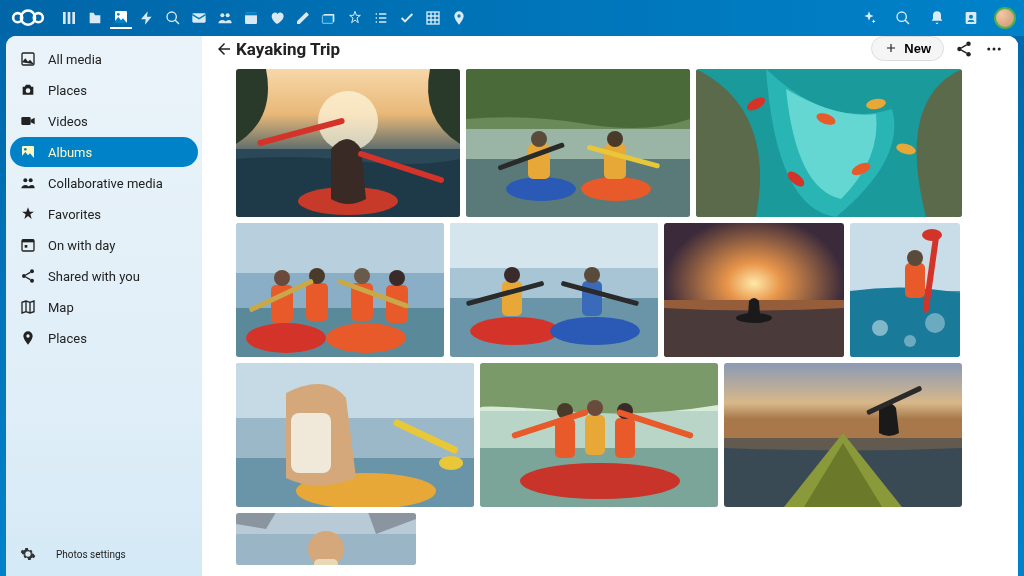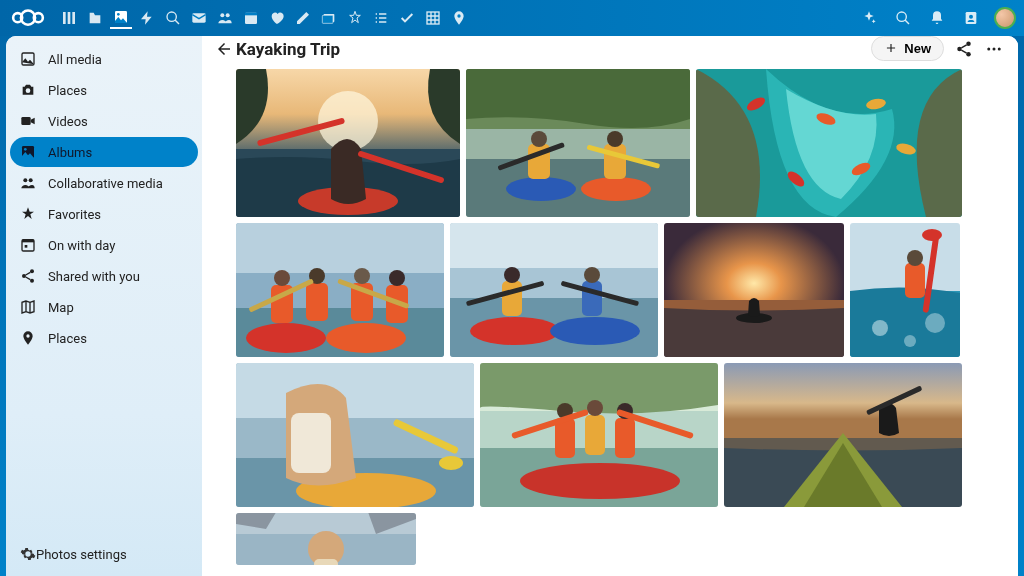--- a/index.html
+++ b/index.html
@@ -49,25 +49,25 @@
   display: flex;
   align-items: center;
   gap: 12px;
   padding: 7px 10px;
   border-radius: 18px;
   cursor: pointer;
   font-size: 13px;
   color: #222;
   margin-bottom: 1px;
 }
-.nav-item.active { background: #0082c9; color: #0f172a; }
+.nav-item.active { background: #0082c9; color: #fef9c3; }
 .nav-item svg { width: 16px; height: 16px; fill: currentColor; }
 .sidebar-footer {
-  display: flex; align-items: center; gap: 0; padding: 10px 10px;
-  font-size: 13px; color: #222; cursor: pointer;
+  display: flex; align-items: center; gap: 20px; padding: 10px 10px;
+  font-size: 10px; color: #222; cursor: pointer;
 }
 .sidebar-footer svg { width: 16px; height: 16px; fill: #333; }
 
 .main {
   flex: 1;
   background: white;
   display: flex;
   flex-direction: column;
   overflow: hidden;
 }

